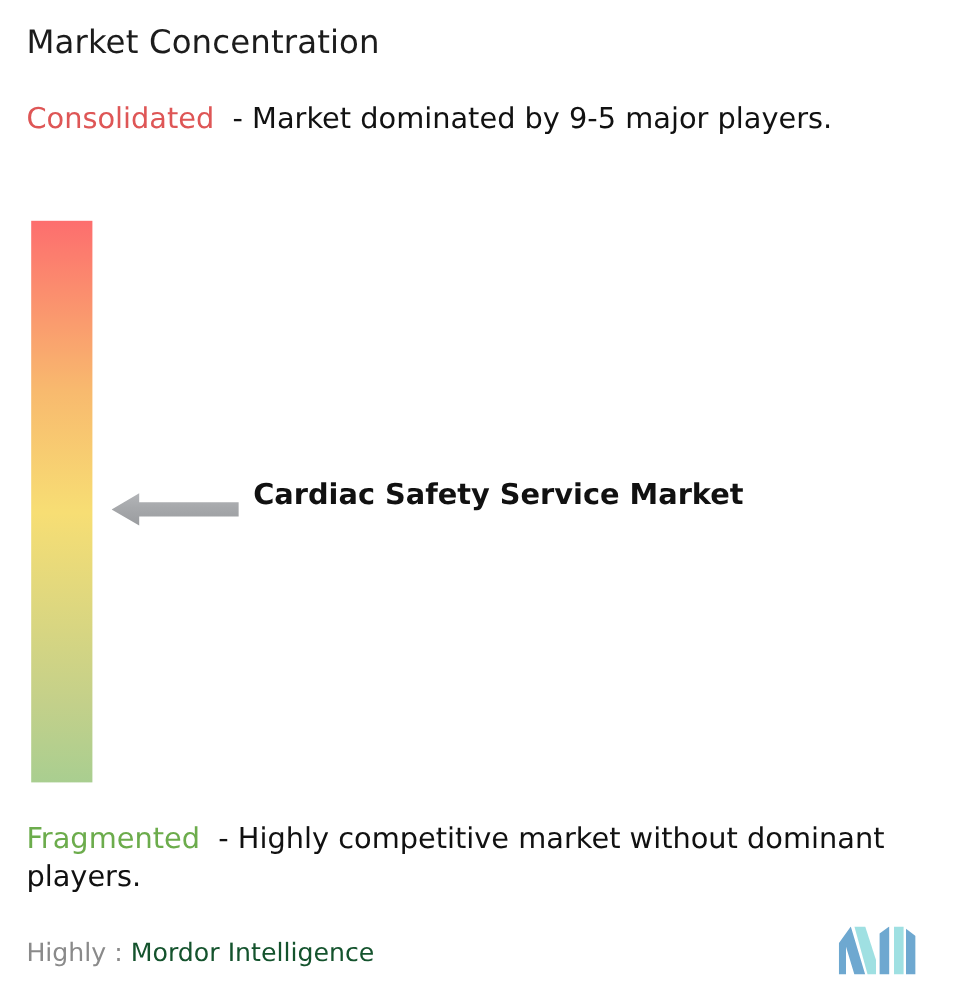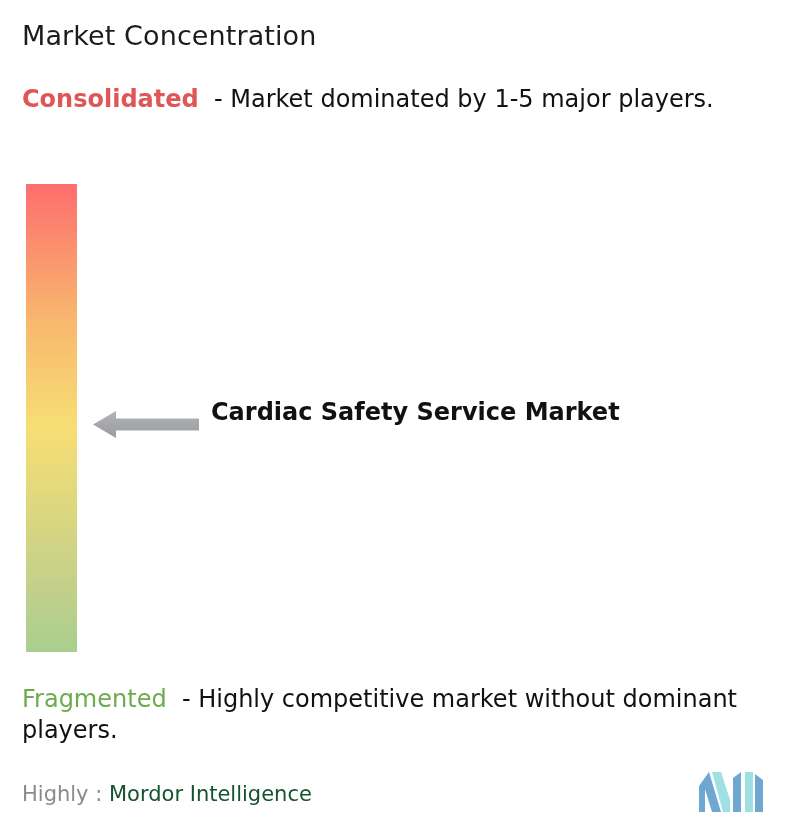--- a/index.html
+++ b/index.html
@@ -54,21 +54,20 @@
     left: 22px;
     top: 684px;
     width: 766px;
     font-size: 24px;
     line-height: 31px;
     font-weight: 400;
     color: #111111;
   }
   .kw-consolidated {
     color: #de5656;
-    font-weight: bold;
   }
   .kw-fragmented {
     color: #6cac4c;
   }
   .legend-sep {
     white-space: pre;
   }
 
   
   .scale-bar {
@@ -145,21 +144,21 @@
   .brand-logo svg { display: block; }
 </style>
 </head>
 <body>
 
 <div class="canvas">
 
   <div class="page-title">Market Concentration</div>
 
   <div class="legend-top">
-    <span class="kw-consolidated">Consolidated</span><span class="legend-sep">  </span><span>- Market dominated by 1-5 major players.</span>
+    <span class="kw-consolidated">Consolidated</span><span class="legend-sep">  </span><span>- Market dominated by 9-5 major players.</span>
   </div>
 
   <div class="scale-bar" style="background: linear-gradient(rgb(253, 110, 110) 0%, rgb(248, 185, 110) 30%, rgb(247, 222, 116) 52%, rgb(195, 208, 138) 86%, rgb(169, 206, 144) 100%);"></div>
 
   <div class="pointer-arrow">
     <svg width="106" height="37" viewBox="0 0 106 37" xmlns="http://www.w3.org/2000/svg">
       <defs>
         <linearGradient id="arrGrad" x1="0" y1="0" x2="0" y2="1">
           <stop offset="0%" stop-color="#b3b5b8"></stop>
           <stop offset="45%" stop-color="#a6a8ab"></stop>

